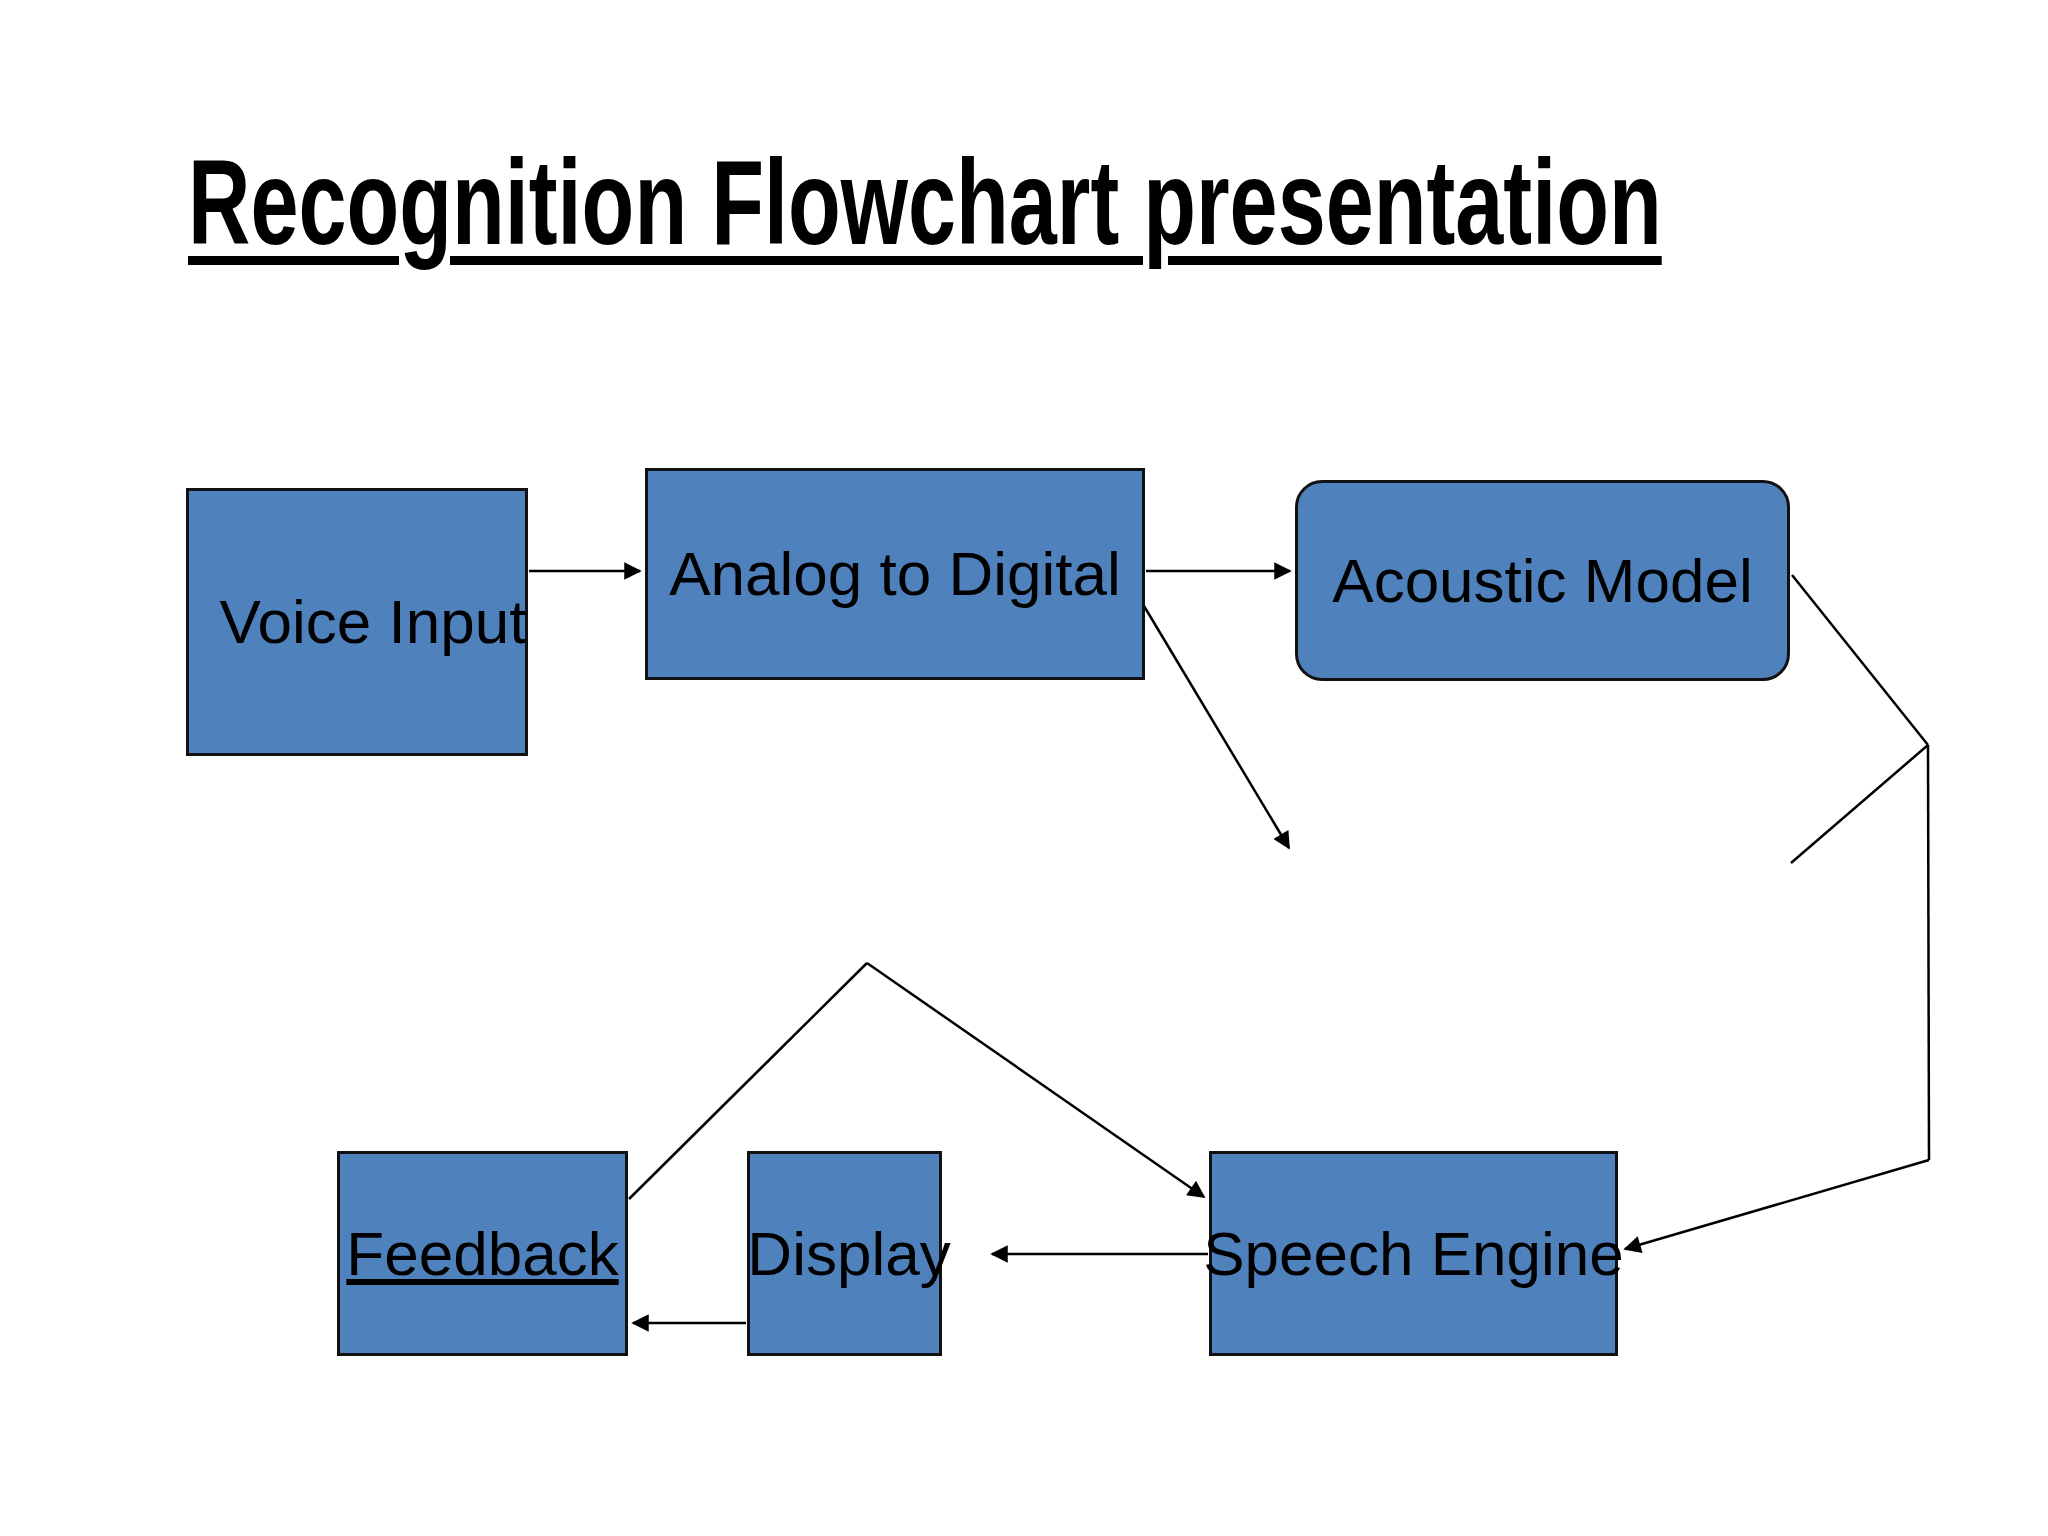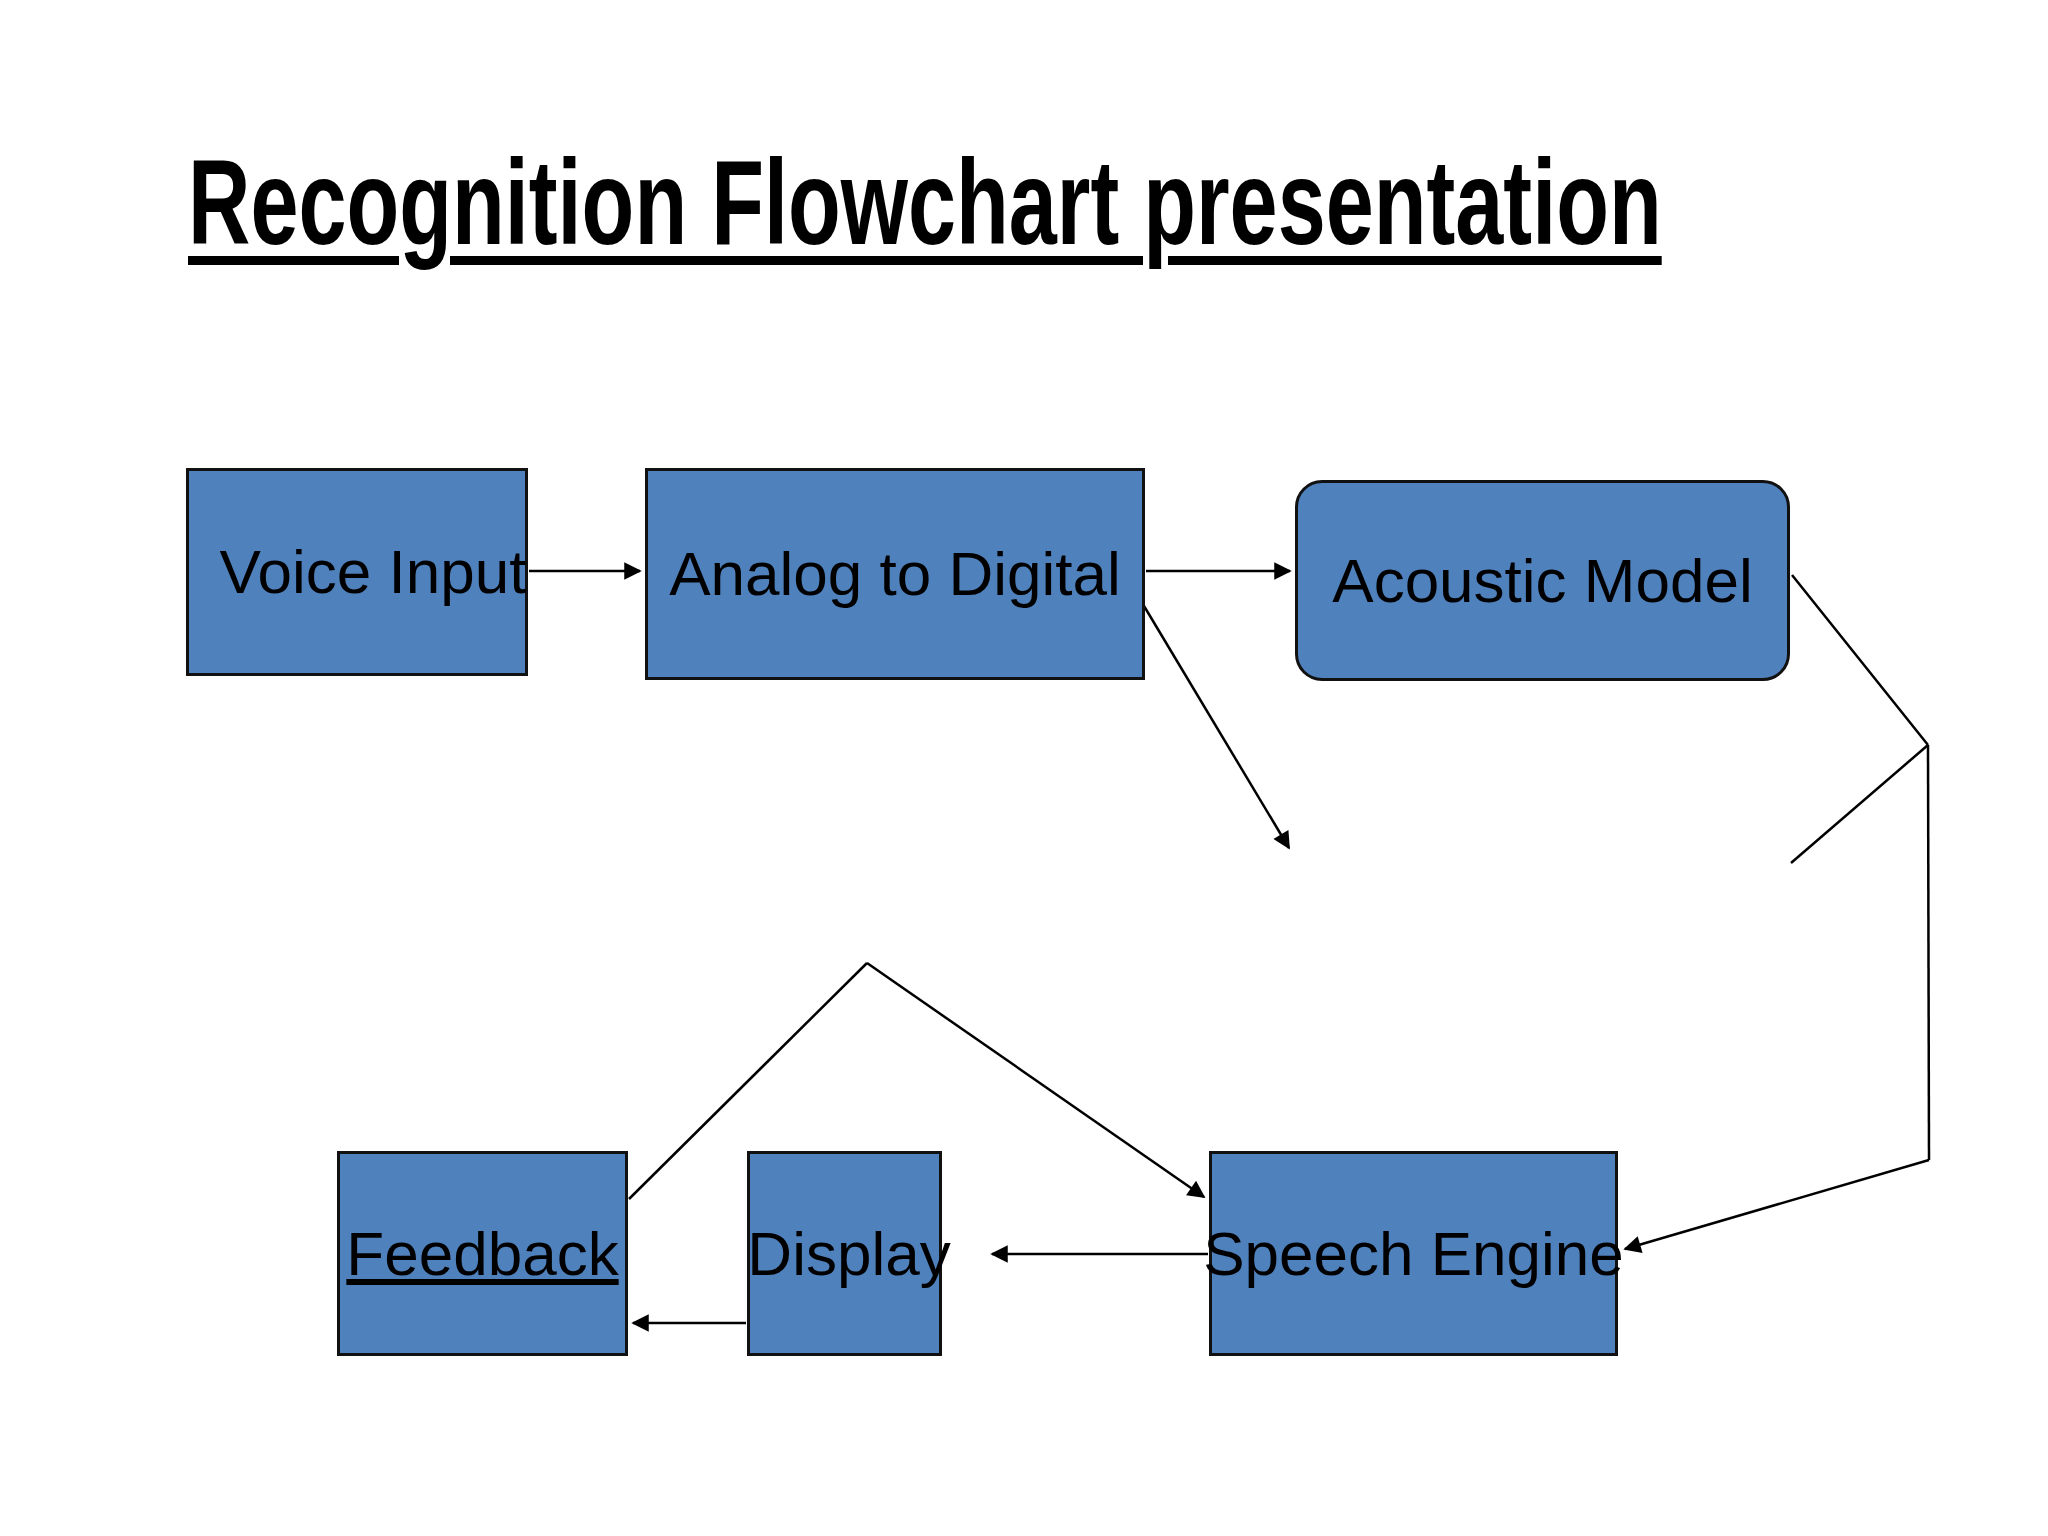--- a/index.html
+++ b/index.html
@@ -48,21 +48,21 @@
     position:absolute;
     box-sizing:border-box;
     display:flex;align-items:center;justify-content:center;
     background:var(--node-fill,#4f81bd);
     border:3px solid var(--node-border,#111);
     color:#000;
     font-size:62px;
     line-height:1;
     white-space:nowrap;
   }
-  .node[data-name="node-voice-input"]      {left:186px; top:460px; width:342px;height:208px;padding-left:32px;}
+  .node[data-name="node-voice-input"]      {left:186px; top:480px; width:342px;height:268px;padding-left:32px;}
   .node[data-name="node-analog-to-digital"]{left:645px; top:460px; width:500px;height:212px;}
   .node[data-name="node-acoustic-model"]   {left:1295px;top:472px; width:495px;height:201px;border-radius:27px;}
   .node[data-name="node-language-model"]   {left:1293px;top:750px; width:497px;height:208px;}
   .node[data-name="node-feedback"]         {left:337px; top:1143px;width:291px;height:205px;text-decoration:underline;}
   .node[data-name="node-display"]          {left:747px; top:1143px;width:195px;height:205px;padding-left:9px;}
   .node[data-name="node-speech-engine"]    {left:1209px;top:1143px;width:409px;height:205px;justify-content:center;}
 </style>
 </head>
 <body>
 

